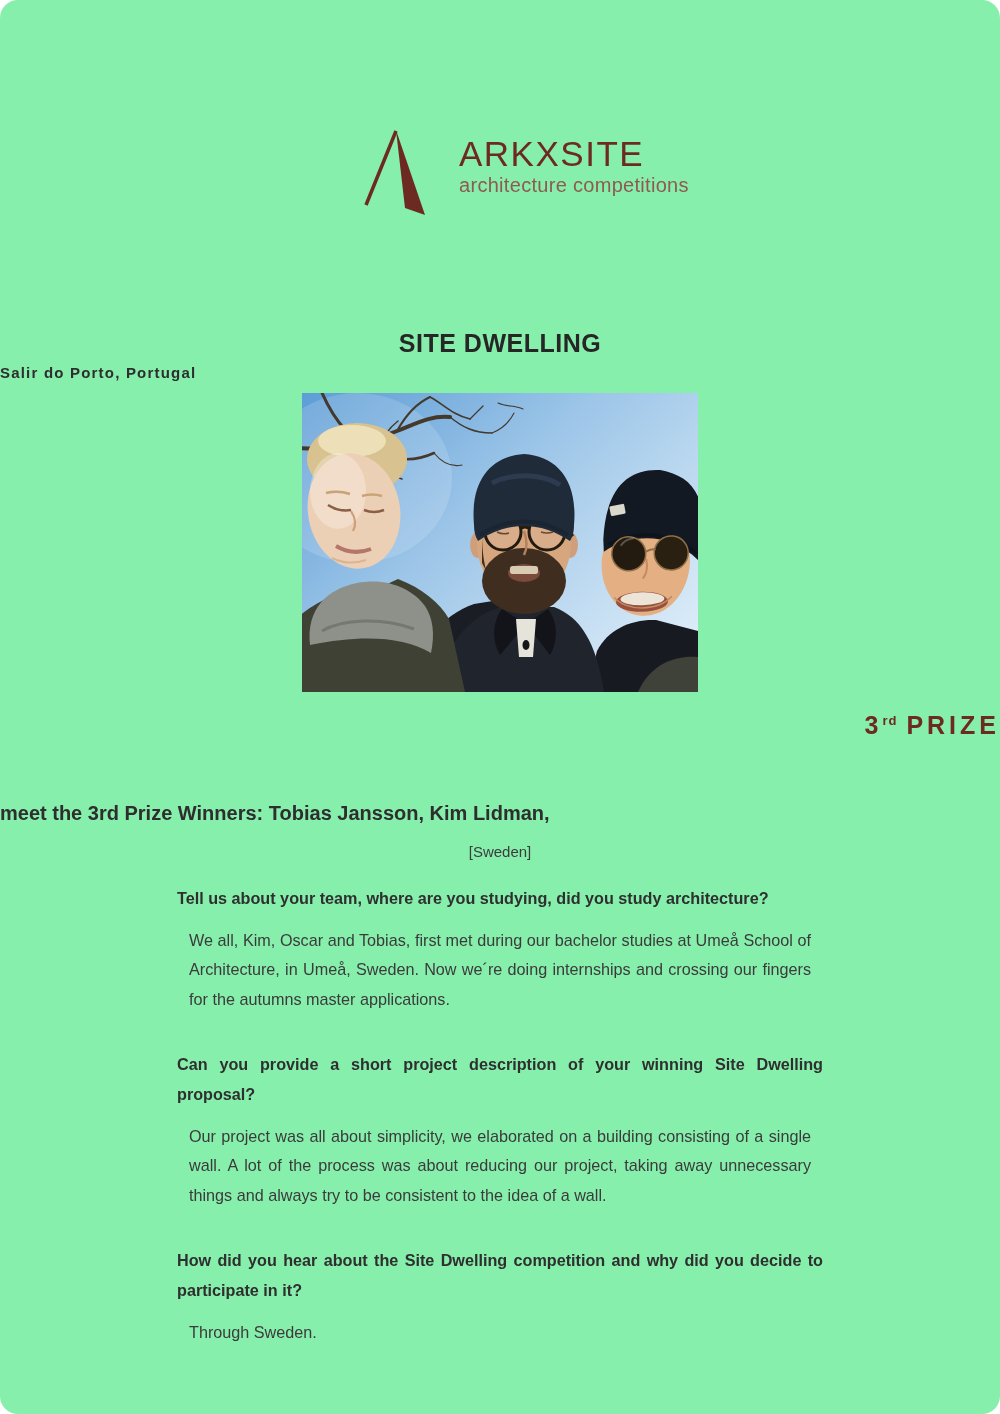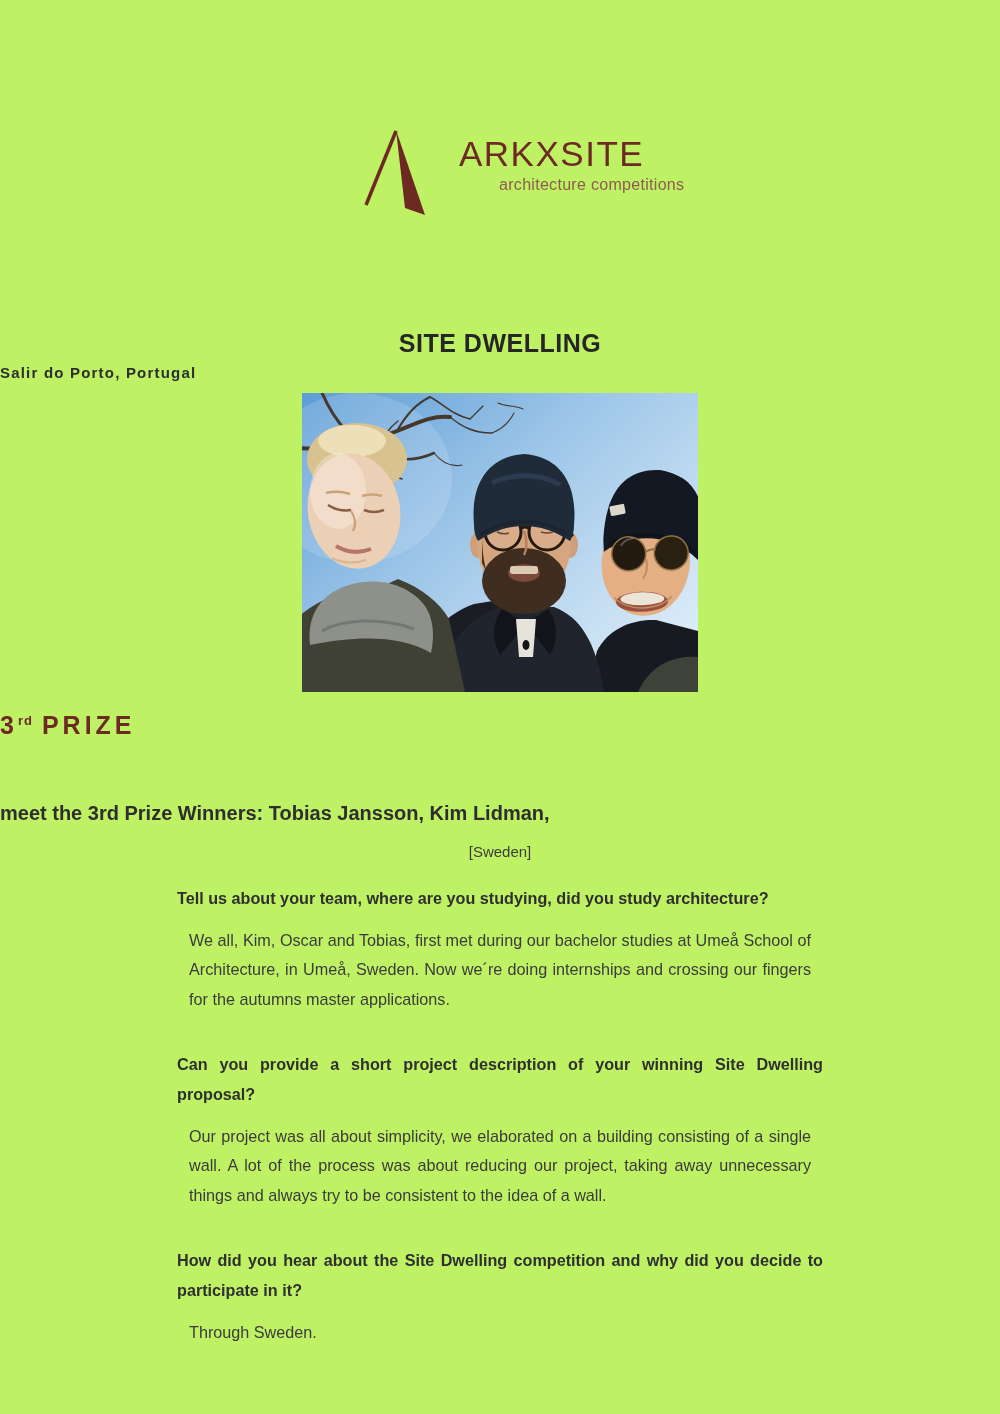--- a/index.html
+++ b/index.html
@@ -1,40 +1,41 @@
 <!DOCTYPE html>
 <html><head>
 <meta charset="utf-8">
 <style>
   html,body{margin:0;padding:0;background:#ffffff;}
   .page{
     position:relative;
     width:1000px;height:1414px;
     margin:0 auto;
-    background:#bef264;
+    background:#86efac;
     font-family:"Liberation Sans","DejaVu Sans",sans-serif;
     color:#3b3b3b;
     overflow:hidden;
+    border-radius:18px;
   }
   
   .logo{position:absolute;top:125px;left:363px;display:flex;gap:18px;}
   .logo-mark{width:78px;height:96px;flex:0 0 auto;}
   .logo-text{display:flex;flex-direction:column;justify-content:flex-start;margin-top:12px;}
   .logo-name{font-size:35px;line-height:34px;font-weight:400;letter-spacing:1.5px;color:#6C2A23;}
-  .logo-tagline{font-size:16px;line-height:20px;margin-top:4px;letter-spacing:0.3px;color:#8E5A51;margin-left:40px;}
+  .logo-tagline{font-size:20px;line-height:20px;margin-top:4px;letter-spacing:0.3px;color:#8E5A51;}
   
   .title{position:absolute;top:311px;left:0;width:100%;text-align:center;
          font-size:25px;line-height:30px;font-weight:bold;color:#262626;letter-spacing:0.5px;}
   .subtitle{position:absolute;top:352px;left:0;width:100%;
          font-size:15px;font-weight:bold;color:#2e2e2e;letter-spacing:1.2px;}
   
   .photo{position:absolute;top:393px;left:302px;width:396px;height:299px;margin:0;}
   .photo svg{display:block;width:396px;height:299px;}
   
-  .prize{position:absolute;top:711px;left:0;width:100%;text-align:left;
+  .prize{position:absolute;top:711px;left:0;width:100%;text-align:right;
          font-size:25px;font-weight:bold;color:#6C2A23;letter-spacing:4px;}
   .prize sup{font-size:13px;letter-spacing:1px;vertical-align:super;}
   .prize .prize-label{margin-left:9px;}
   
   .winners{position:absolute;top:778px;left:0;width:100%;text-align:left;
            font-size:20px;line-height:31px;font-weight:bold;color:#2e2e2e;}
   .winners span{display:block;}
   .country{position:absolute;top:843px;left:0;width:100%;text-align:center;
            font-size:15px;color:#3c3c3c;font-weight:400;}
   

